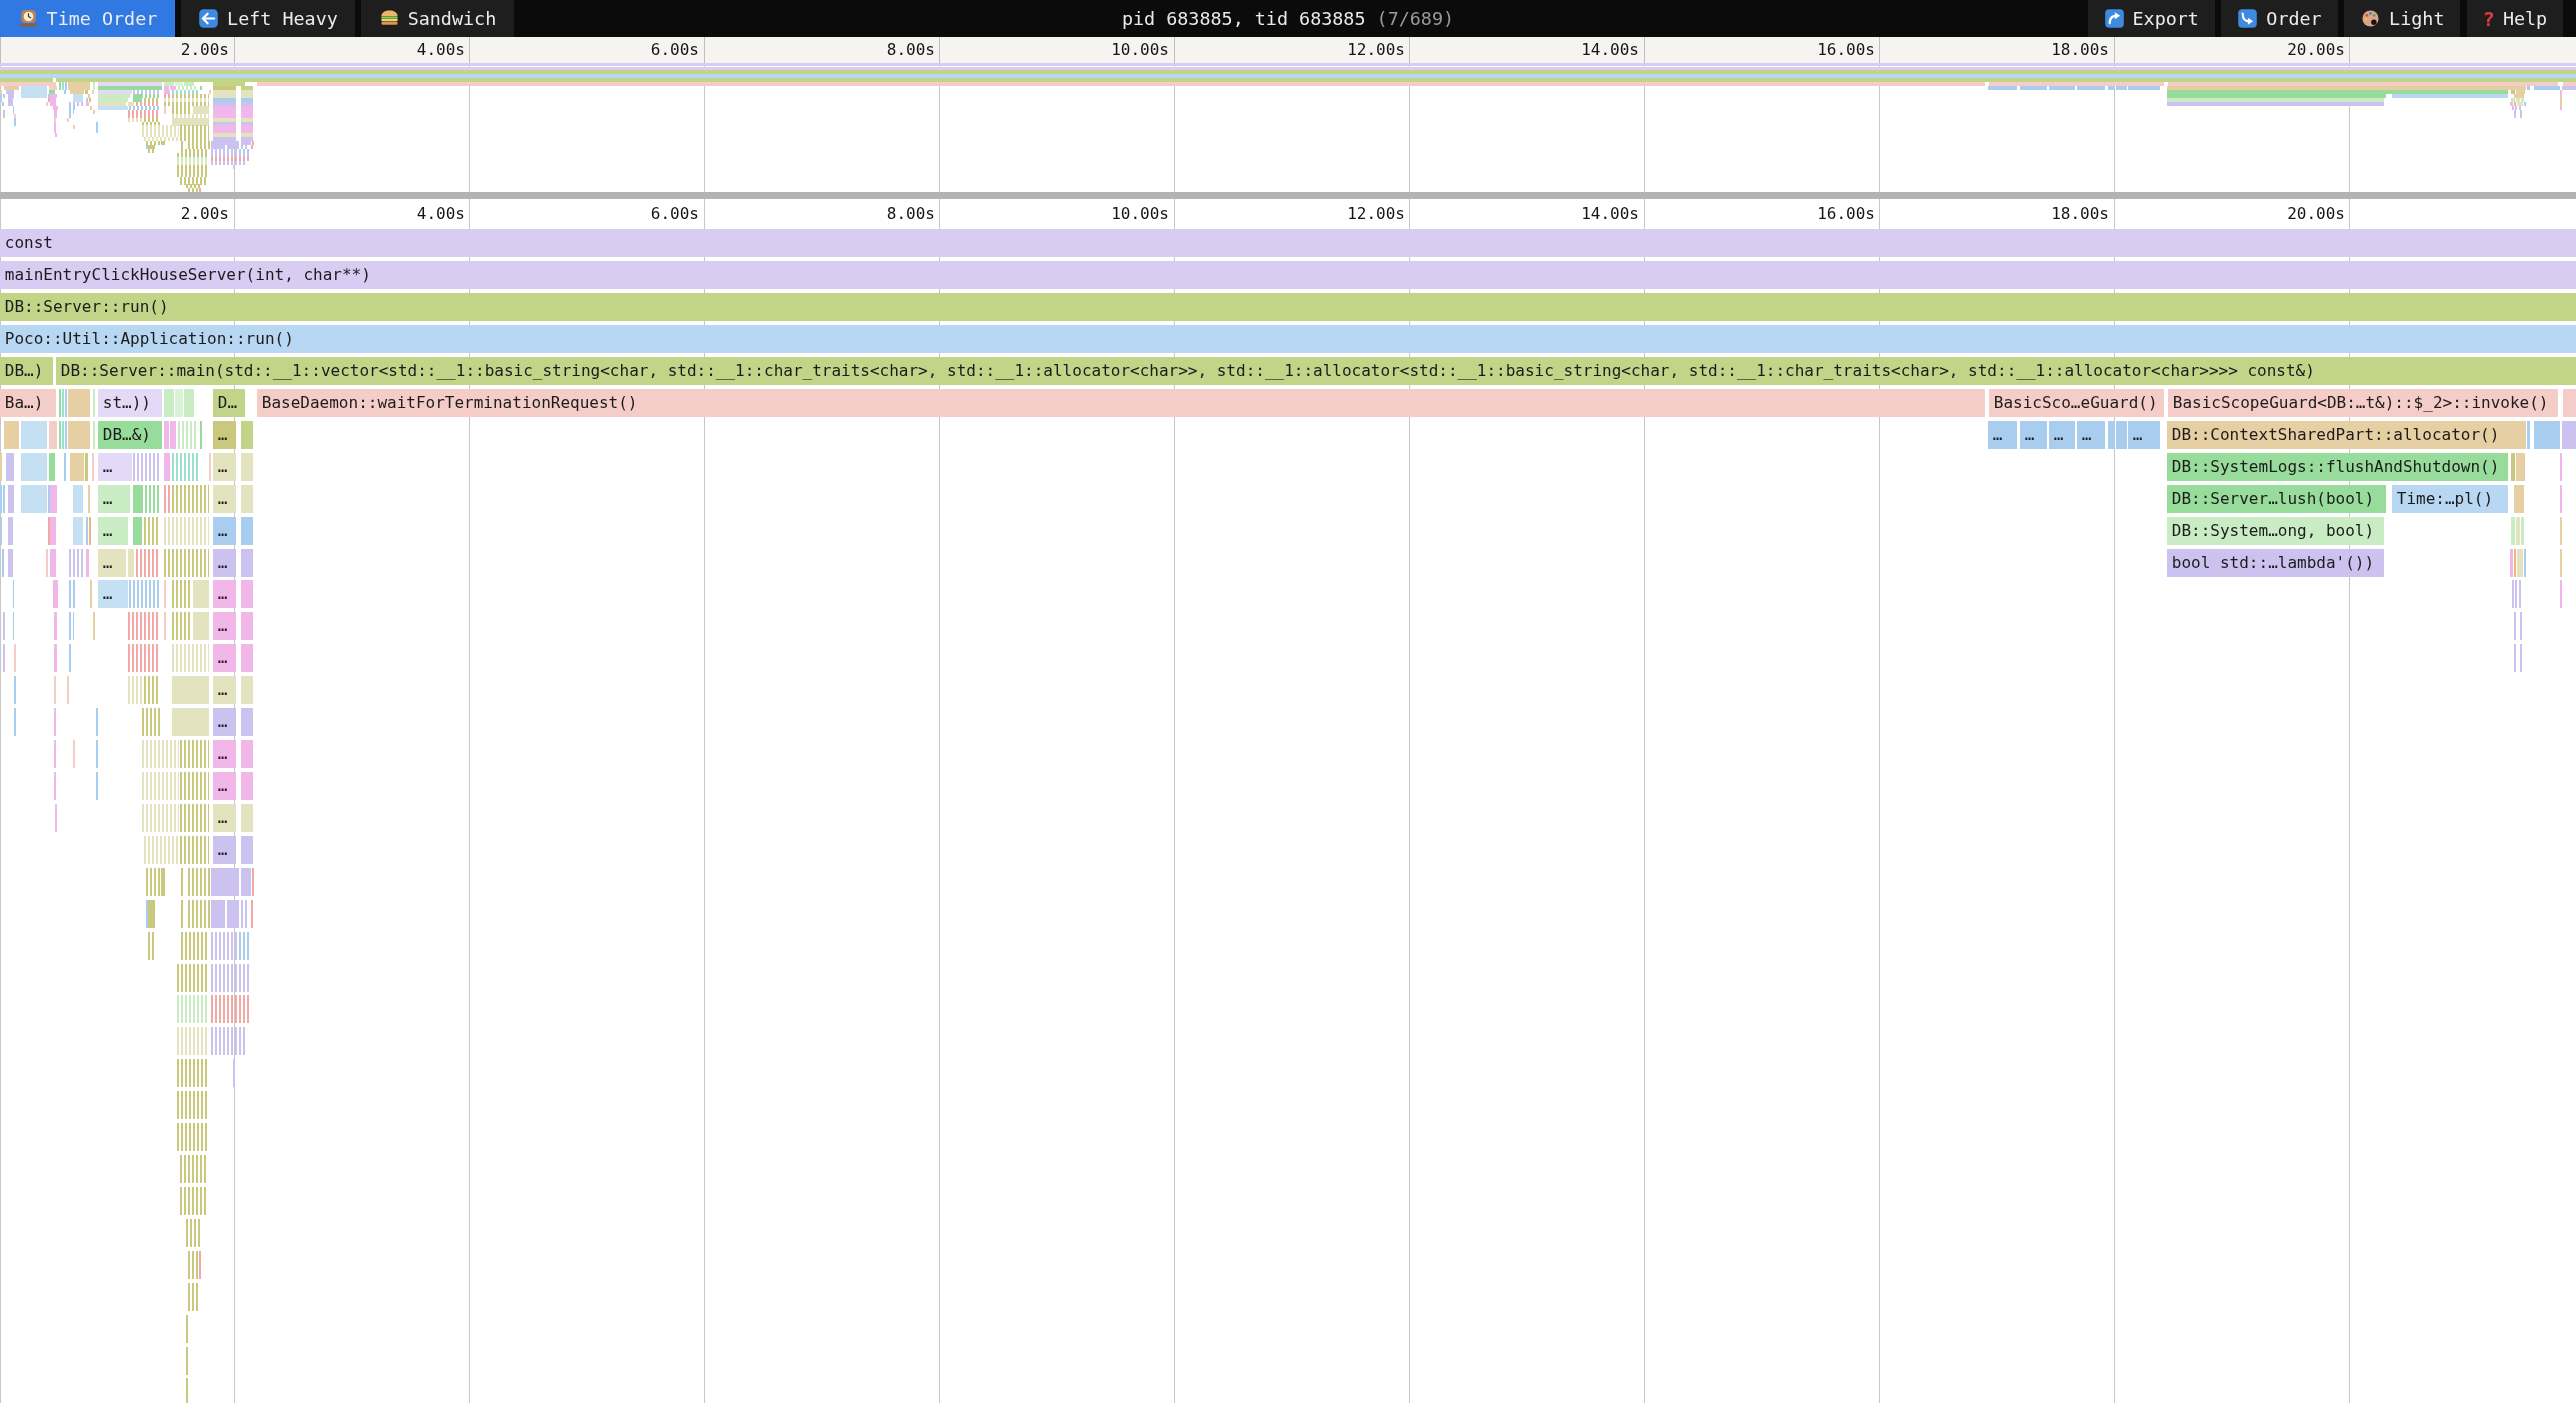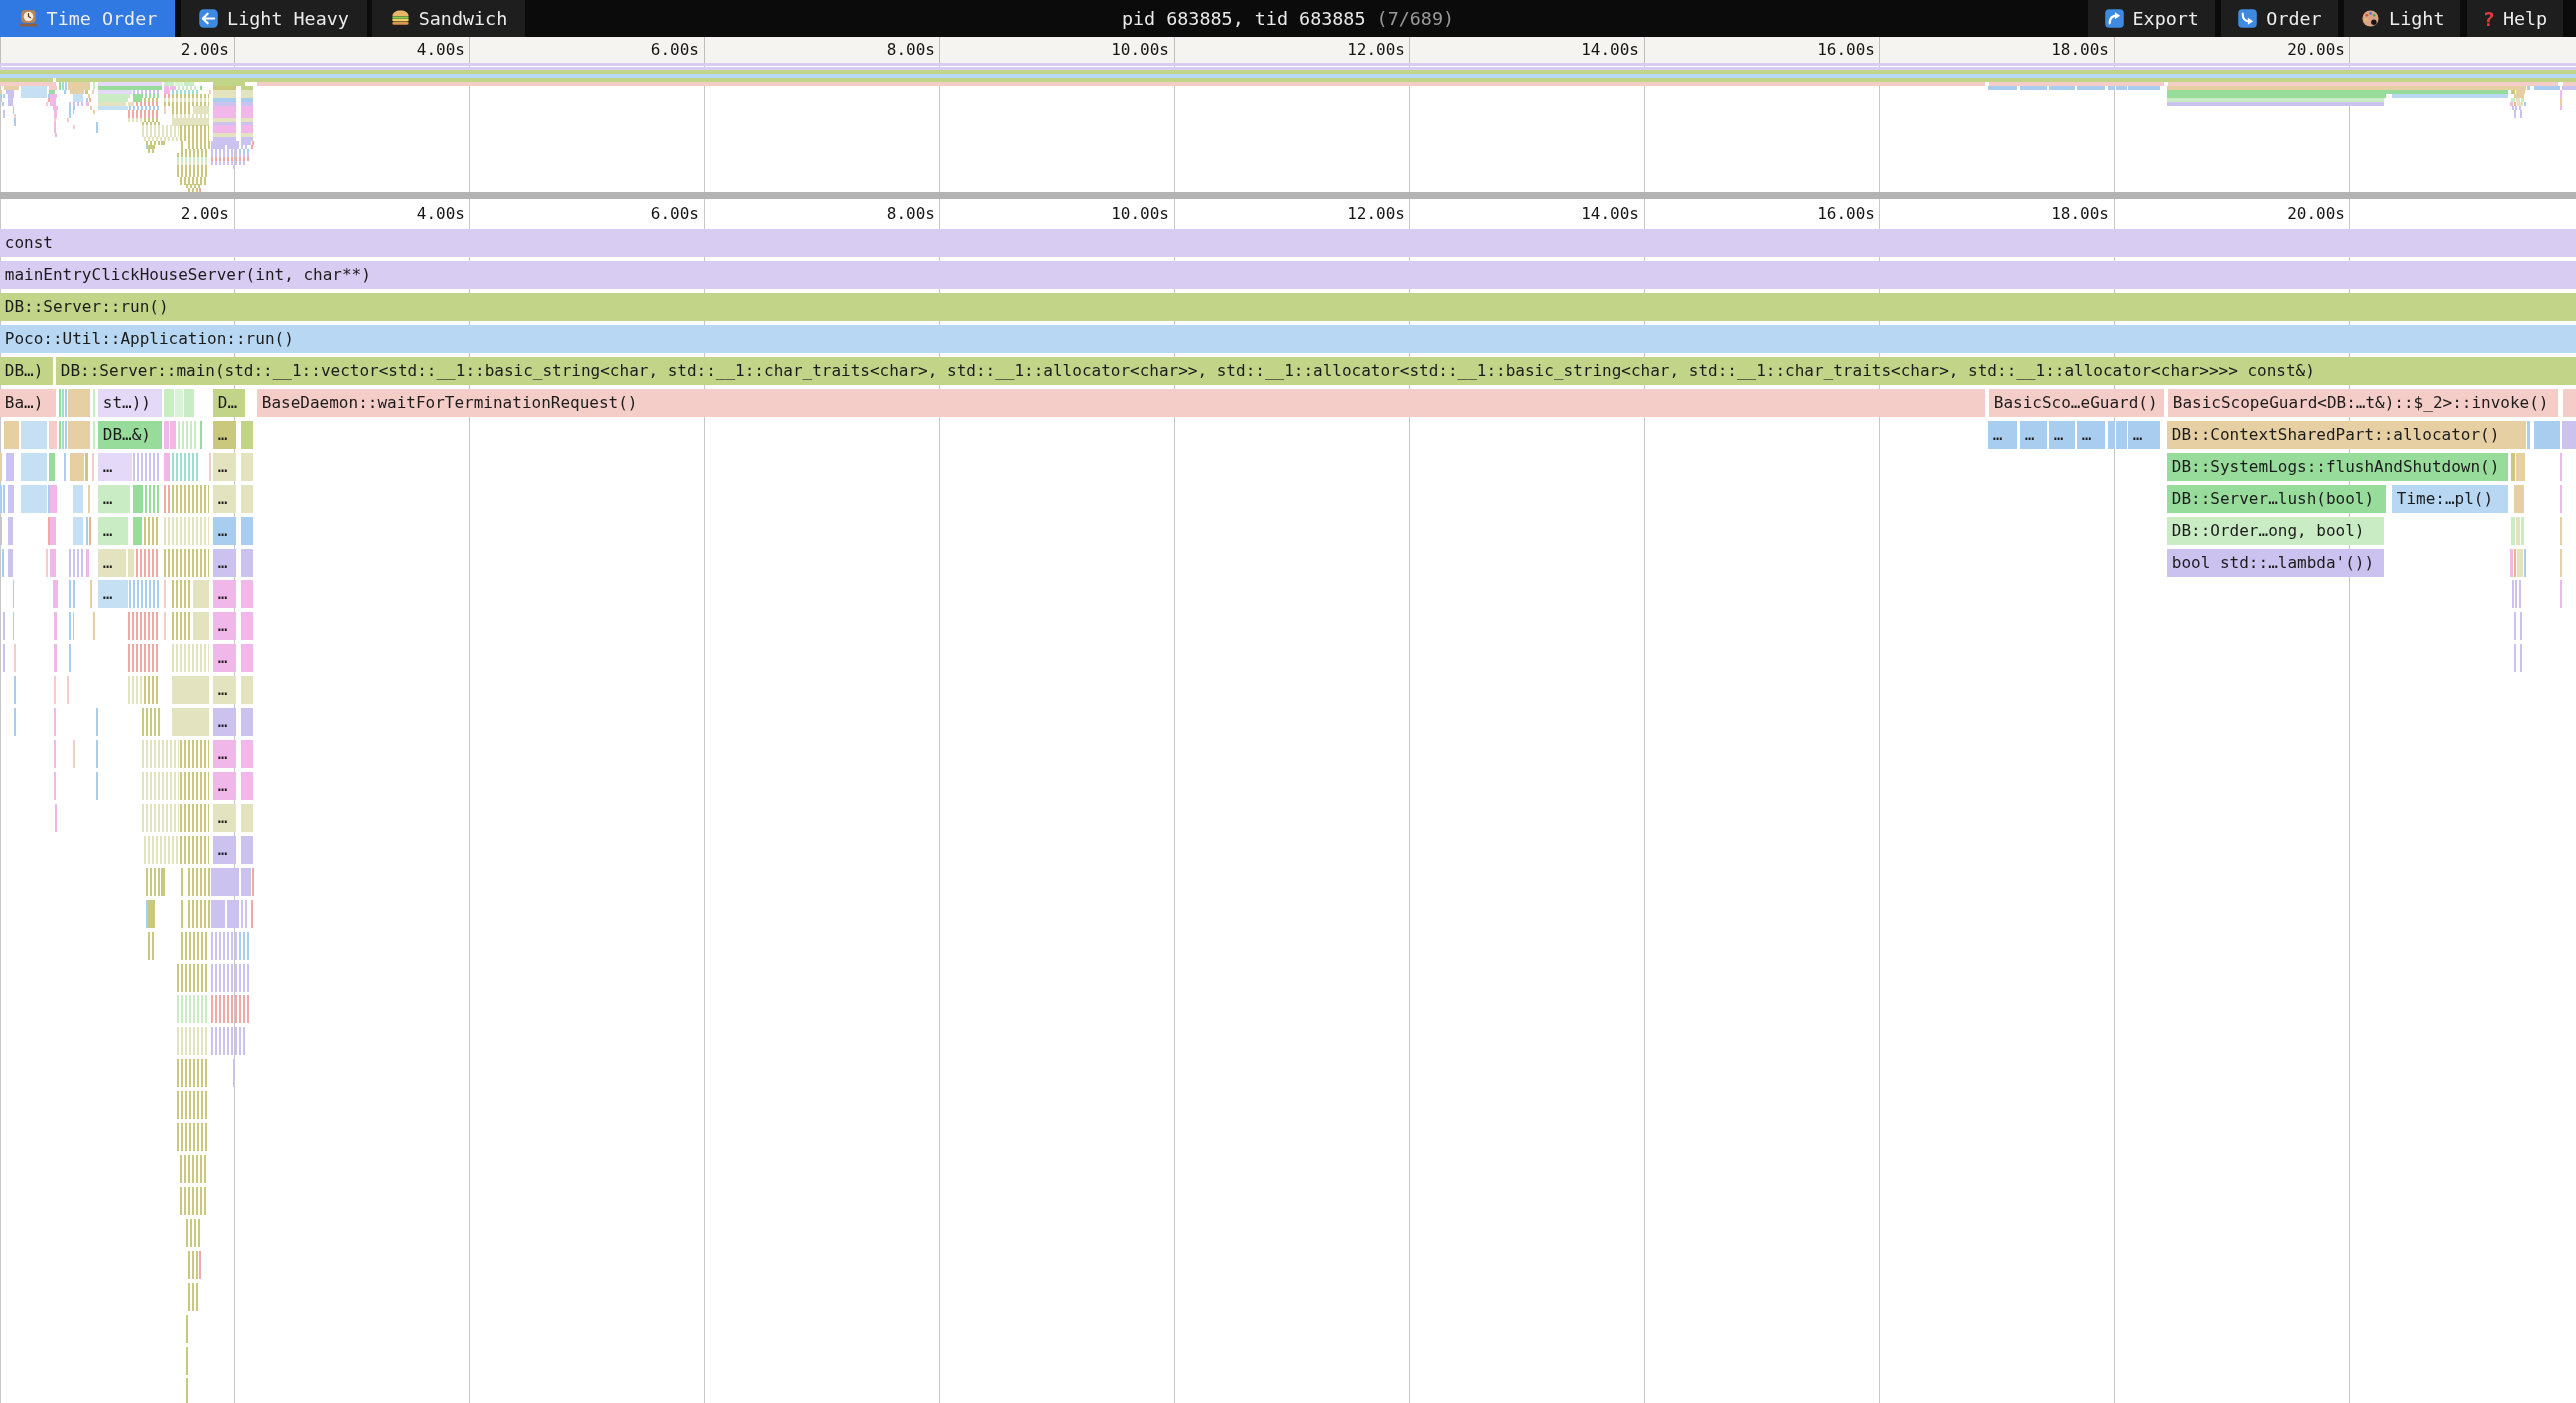--- a/index.html
+++ b/index.html
@@ -55,21 +55,21 @@
         </span>
         <span>Time Order</span>
       </div>
       <div class="tab">
         <span class="icon">
           <svg width="21" height="21" viewBox="0 0 26 26">
             <rect x="1.5" y="1.5" width="23" height="23" rx="5.5" fill="#3d8ae0"></rect>
             <path d="M12 7l-6 6 6 6M6.5 13H20" stroke="#fff" stroke-width="2.6" fill="none" stroke-linecap="round" stroke-linejoin="round"></path>
           </svg>
         </span>
-        <span>Light Heavy</span>
+        <span>Left Heavy</span>
       </div>
       <div class="tab">
         <span class="icon">
           <svg width="21" height="21" viewBox="0 0 26 26">
             <path d="M3 10c0-4.5 4.5-7 10-7s10 2.5 10 7z" fill="#e9b568"></path>
             <rect x="3" y="10.3" width="20" height="3" fill="#8fca57"></rect>
             <rect x="3" y="13.6" width="20" height="2.6" fill="#f2d264"></rect>
             <rect x="3" y="16.6" width="20" height="4.2" rx="2" fill="#d9984f"></rect>
           </svg>
         </span>
@@ -506,21 +506,21 @@
         <div class="fb nopad" style="left: 50px; top: 318px; width: 6.4px; height: 28px; background: rgb(240, 183, 232);"></div>
         <div class="fb nopad" style="left: 73px; top: 318px; width: 10.4px; height: 28px; background: rgb(198, 224, 243);"></div>
         <div class="fb nopad" style="left: 86px; top: 318px; width: 1.6px; height: 28px; background: rgb(169, 205, 238);"></div>
         <div class="fb nopad" style="left: 89px; top: 318px; width: 1.6px; height: 28px; background: rgb(240, 180, 126);"></div>
         <div class="fb" style="left: 98px; top: 318px; width: 30px; height: 28px; background: rgb(201, 236, 197);">…</div>
         <div class="fb nopad" style="left: 133px; top: 318px; width: 8.8px; height: 28px; background: rgb(152, 220, 156);"></div>
         <div class="fb" style="left: 144px; top: 318px; width: 16px; height: 28px; background: repeating-linear-gradient(90deg, rgb(201, 200, 124) 0px, rgb(201, 200, 124) 1.6px, rgba(255, 255, 255, 0) 1.6px, rgba(255, 255, 255, 0) 4px);"></div>
         <div class="fb" style="left: 164px; top: 318px; width: 45px; height: 28px; background: repeating-linear-gradient(90deg, rgb(228, 227, 192) 0px, rgb(228, 227, 192) 1.6px, rgba(255, 255, 255, 0) 1.6px, rgba(255, 255, 255, 0) 4px);"></div>
         <div class="fb" style="left: 213px; top: 318px; width: 23px; height: 28px; background: rgb(169, 205, 238);">…</div>
         <div class="fb" style="left: 241px; top: 318px; width: 12px; height: 28px; background: rgb(169, 205, 238);"></div>
-        <div class="fb" style="left: 2167px; top: 318px; width: 217px; height: 28px; background: rgb(201, 236, 197);">DB::Order…ong, bool)</div>
+        <div class="fb" style="left: 2167px; top: 318px; width: 217px; height: 28px; background: rgb(201, 236, 197);">DB::System…ong, bool)</div>
         <div class="fb nopad" style="left: 2511px; top: 318px; width: 4px; height: 28px; background: rgb(201, 236, 197);"></div>
         <div class="fb nopad" style="left: 2516px; top: 318px; width: 4px; height: 28px; background: rgb(228, 227, 192);"></div>
         <div class="fb nopad" style="left: 2521px; top: 318px; width: 3.2px; height: 28px; background: rgb(201, 236, 197);"></div>
         <div class="fb nopad" style="left: 2560px; top: 318px; width: 1.6px; height: 28px; background: rgb(231, 207, 164);"></div>
         <div class="fb nopad" style="left: 2.4px; top: 350px; width: 1.6px; height: 28px; background: rgb(169, 205, 238);"></div>
         <div class="fb nopad" style="left: 8px; top: 350px; width: 4.8px; height: 28px; background: rgb(203, 194, 240);"></div>
         <div class="fb nopad" style="left: 46px; top: 350px; width: 2.4px; height: 28px; background: rgb(244, 205, 200);"></div>
         <div class="fb nopad" style="left: 50px; top: 350px; width: 5.6px; height: 28px; background: rgb(240, 183, 232);"></div>
         <div class="fb" style="left: 69px; top: 350px; width: 15px; height: 28px; background: repeating-linear-gradient(90deg, rgb(203, 194, 240) 0px, rgb(203, 194, 240) 1.6px, rgba(255, 255, 255, 0) 1.6px, rgba(255, 255, 255, 0) 4px);"></div>
         <div class="fb nopad" style="left: 86px; top: 350px; width: 3.2px; height: 28px; background: rgb(240, 183, 232);"></div>

